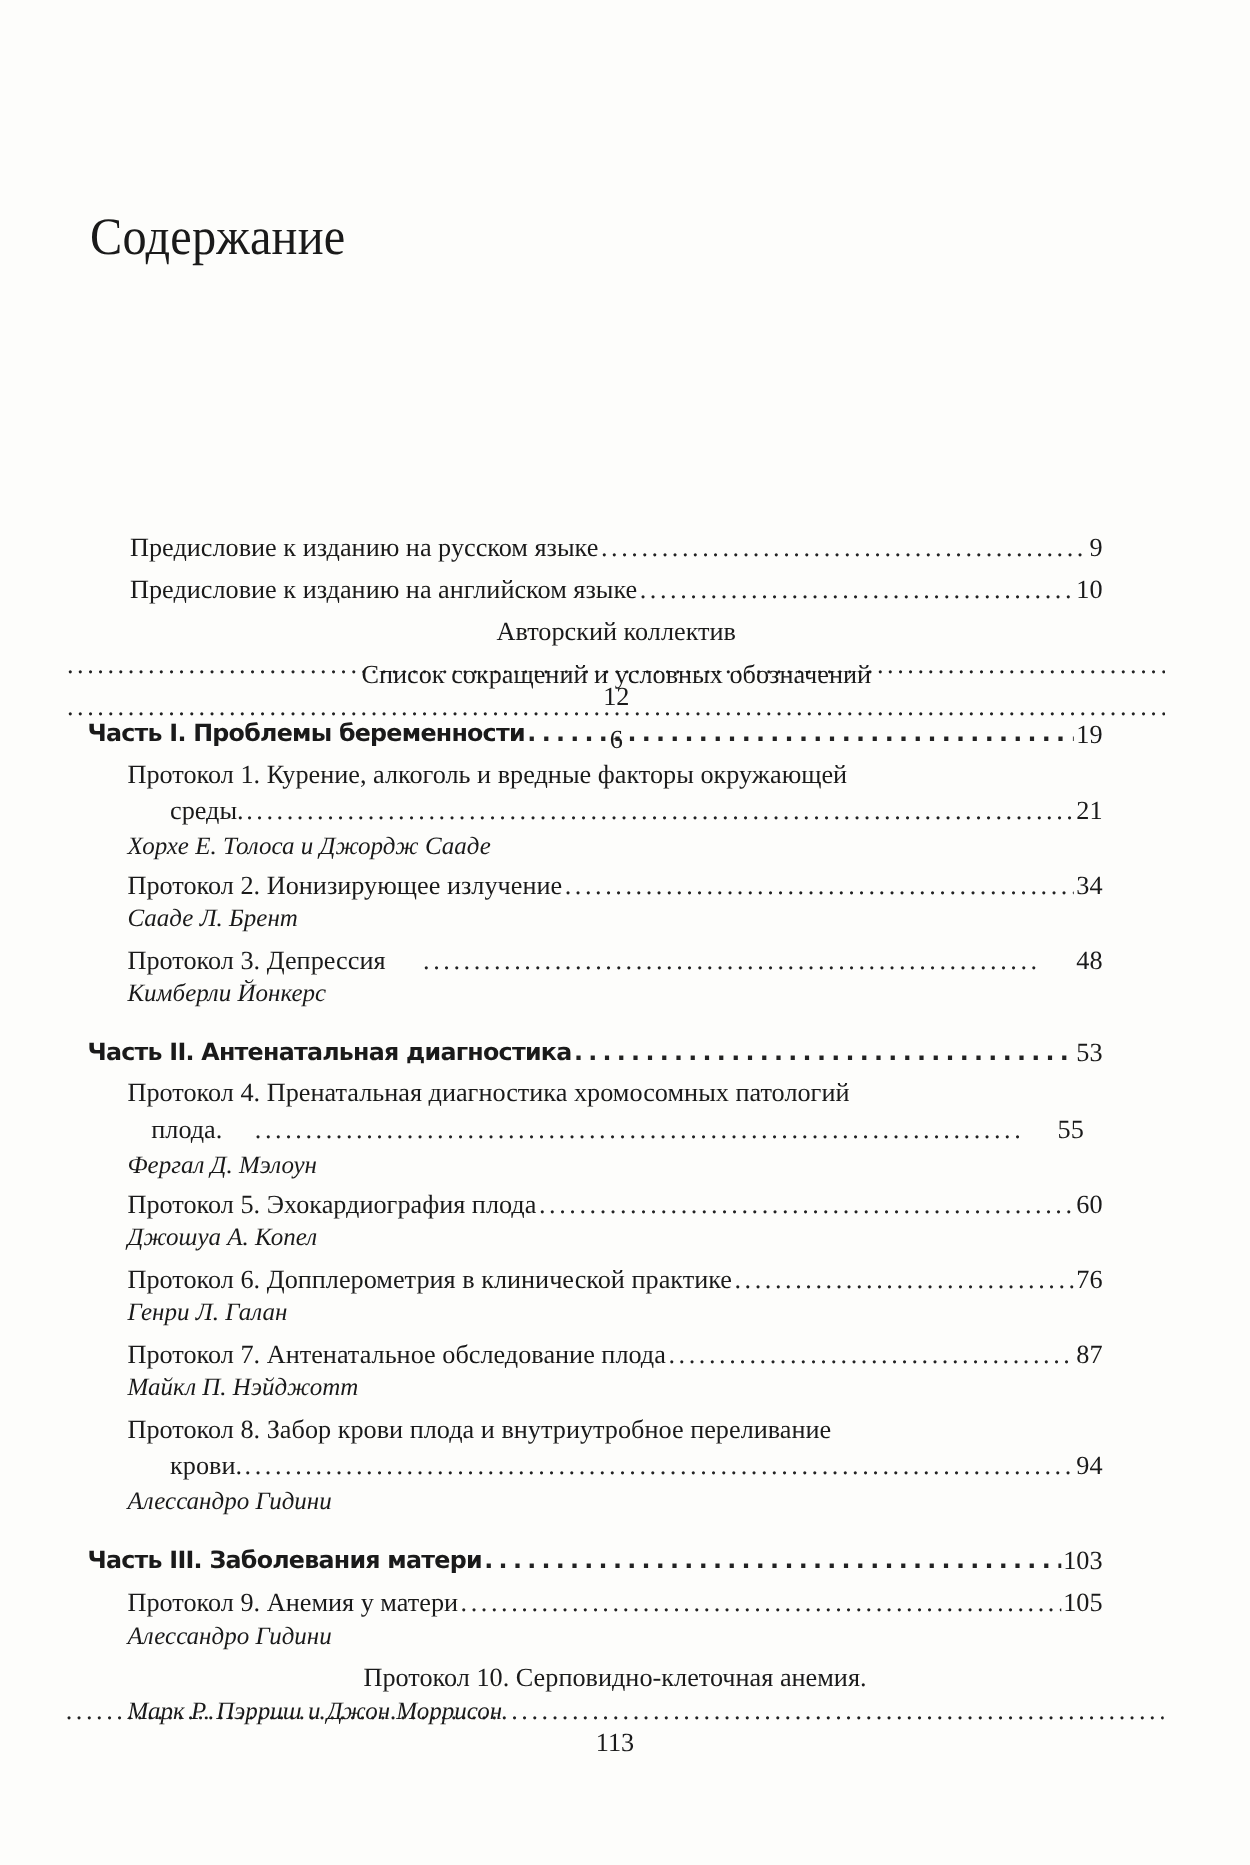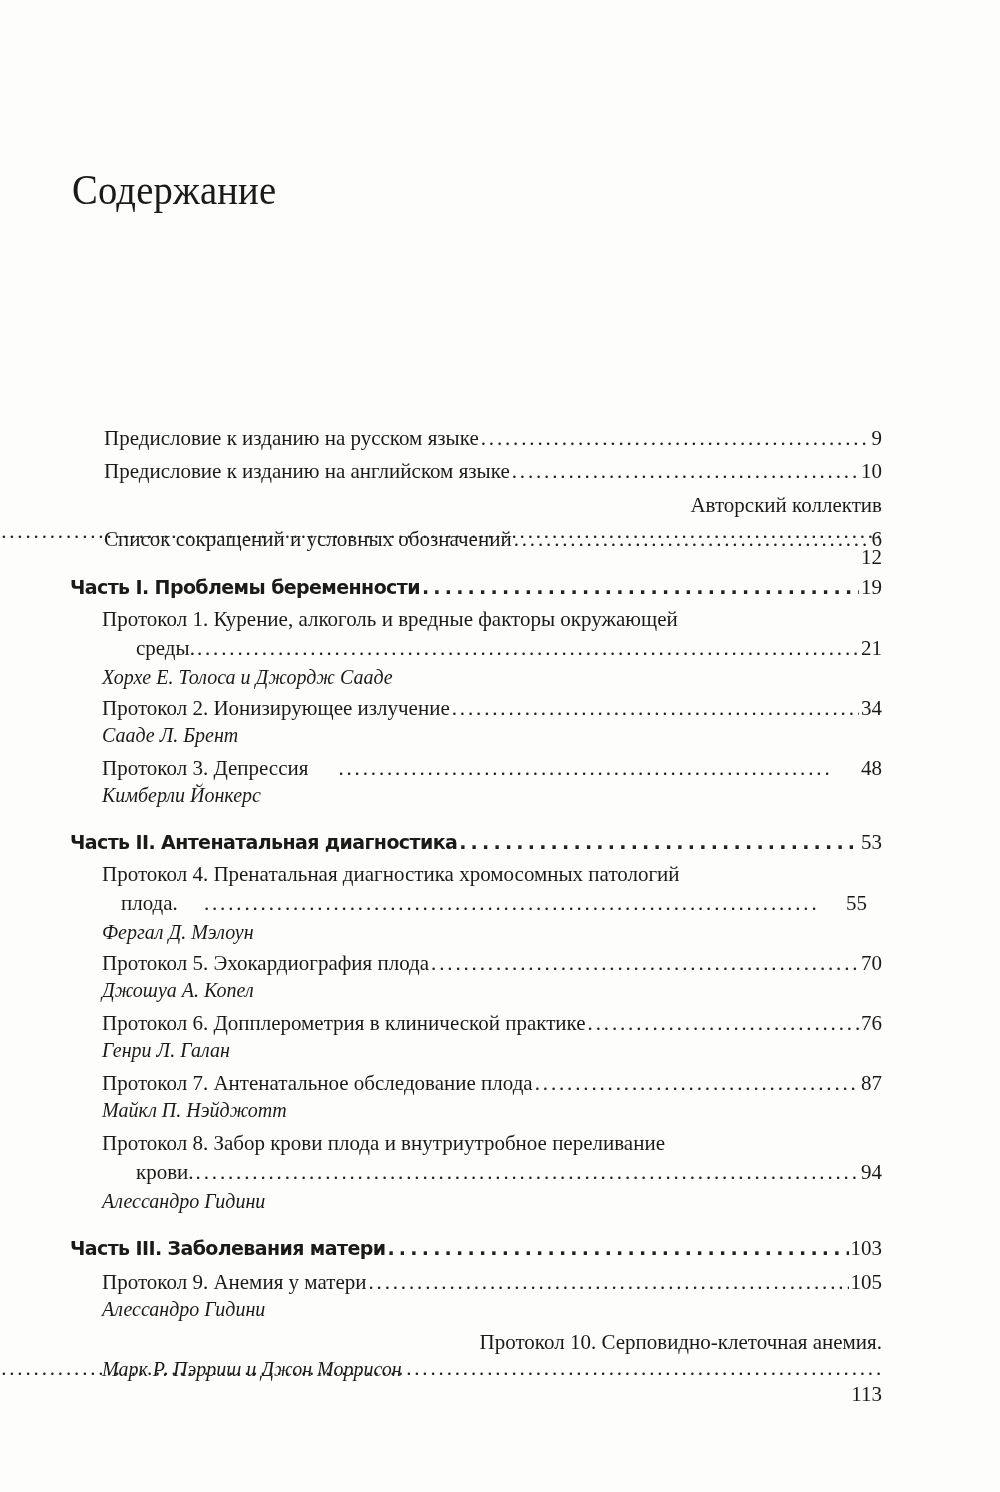--- a/index.html
+++ b/index.html
@@ -14,21 +14,21 @@
     .page-title {
       position: absolute; left: 72px; top: 138px;
       font-family: "Liberation Serif", serif;
       font-size: 42px; font-weight: normal;
       letter-spacing: 0.2px;
       transform: scaleX(0.92); transform-origin: left top;
     }
     .toc { position: absolute; left: 0; top: 0; width: 1000px; }
     .row {
       position: absolute;
-      display: flex; align-items: flex-end;
+      display: flex; align-items: center;
       font-size: 21px;
       line-height: 26px;
       white-space: nowrap;
     }
     .row .text { flex: 0 0 auto; transform-origin: left; }
     .row .leader {
       flex: 1 1 auto;
       overflow: hidden;
       margin: 0 2px;
       letter-spacing: 3.2px;
@@ -76,21 +76,21 @@
   <div class="row" style="left:104px; width:778px; top:458px;">
     <span class="text">Предисловие к изданию на английском языке</span>
     <span class="leader"></span>
     <span class="page">10</span>
   </div>
   <div class="row" style="left:104px; width:778px; top:492px;flex-direction:column;">
     <span class="text">Авторский коллектив</span>
     <span class="leader"></span>
     <span class="page">12</span>
   </div>
-  <div class="row" style="left:104px; width:778px; top:526px;">
+  <div class="row" style="left:104px; width:778px; top:526px;flex-direction:column;">
     <span class="text">Список сокращений и условных обозначений</span>
     <span class="leader"></span>
     <span class="page">6</span>
   </div>
 
   <div class="row part" style="left:70px; width:812px; top:574px;">
     <span class="text">Часть I. Проблемы беременности</span>
     <span class="leader"></span>
     <span class="page">19</span>
   </div>
@@ -125,21 +125,21 @@
   <div class="row" style="left:121px; width:746px; top:890px;gap:24px;">
     <span class="text">плода.</span>
     <span class="leader"></span>
     <span class="page">55</span>
   </div>
   <div class="author" style="left:102px; top:919px;">Фергал Д. Мэлоун</div>
 
   <div class="row" style="left:102px; width:780px; top:950px;">
     <span class="text">Протокол 5. Эхокардиография плода</span>
     <span class="leader"></span>
-    <span class="page">70</span>
+    <span class="page">60</span>
   </div>
   <div class="author" style="left:102px; top:977px;">Джошуа А. Копел</div>
 
   <div class="row" style="left:102px; width:780px; top:1010px;">
     <span class="text">Протокол 6. Допплерометрия в клинической практике</span>
     <span class="leader"></span>
     <span class="page">76</span>
   </div>
   <div class="author" style="left:102px; top:1037px;">Генри Л. Галан</div>
 

